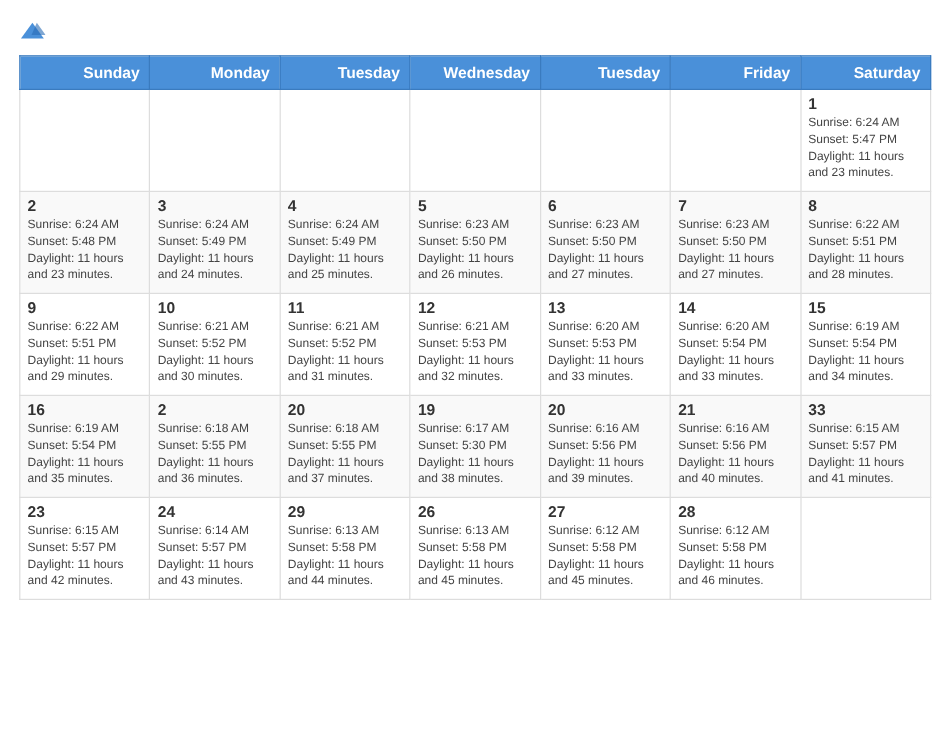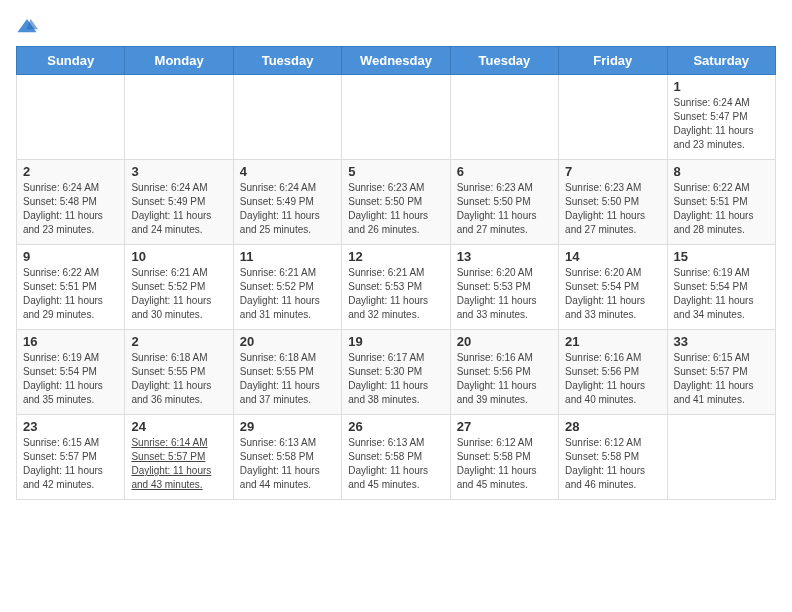--- a/index.html
+++ b/index.html
@@ -48,21 +48,21 @@
       color: #555;
     }
     .calendar {
       width: 100%;
       border-collapse: collapse;
       border: 1px solid #ccc;
     }
     .calendar th {
       background-color: #4a90d9;
       color: #fff;
-      text-align: center;
+      text-align: right;
       padding: 6px 8px;
       font-size: 13px;
       border: 1px solid #3a7bbf;
     }
     .calendar td {
       vertical-align: top;
       padding: 4px 6px;
       border: 1px solid #ddd;
       width: calc(100% / 7);
       height: 85px;
@@ -268,21 +268,21 @@
       </tr>
       <tr>
         <td>
           <span class="day-number">23</span>
           <div class="day-info" style="white-space: pre-line;">Sunrise: 6:15 AM
 Sunset: 5:57 PM
 Daylight: 11 hours and 42 minutes.</div>
         </td>
         <td>
           <span class="day-number">24</span>
-          <div class="day-info" style="white-space: pre-line; text-decoration: underline;">Sunrise: 6:14 AM
+          <div class="day-info" style="white-space: pre-line;">Sunrise: 6:14 AM
 Sunset: 5:57 PM
 Daylight: 11 hours and 43 minutes.</div>
         </td>
         <td>
           <span class="day-number">29</span>
           <div class="day-info" style="white-space: pre-line;">Sunrise: 6:13 AM
 Sunset: 5:58 PM
 Daylight: 11 hours and 44 minutes.</div>
         </td>
         <td>

